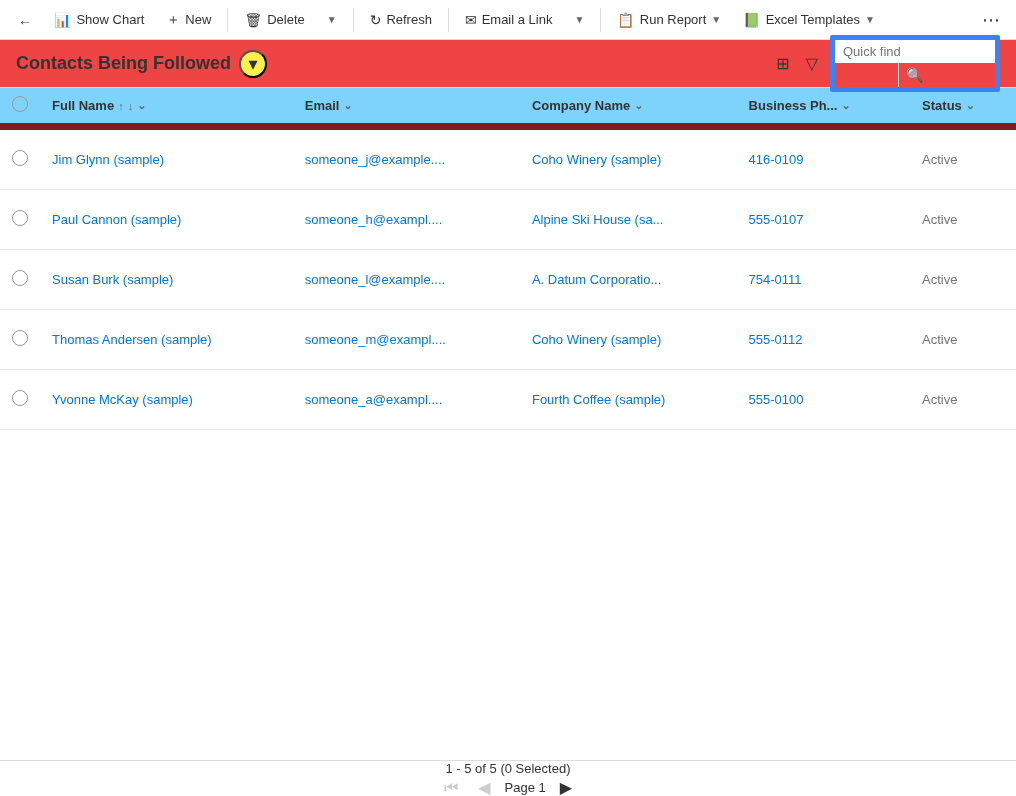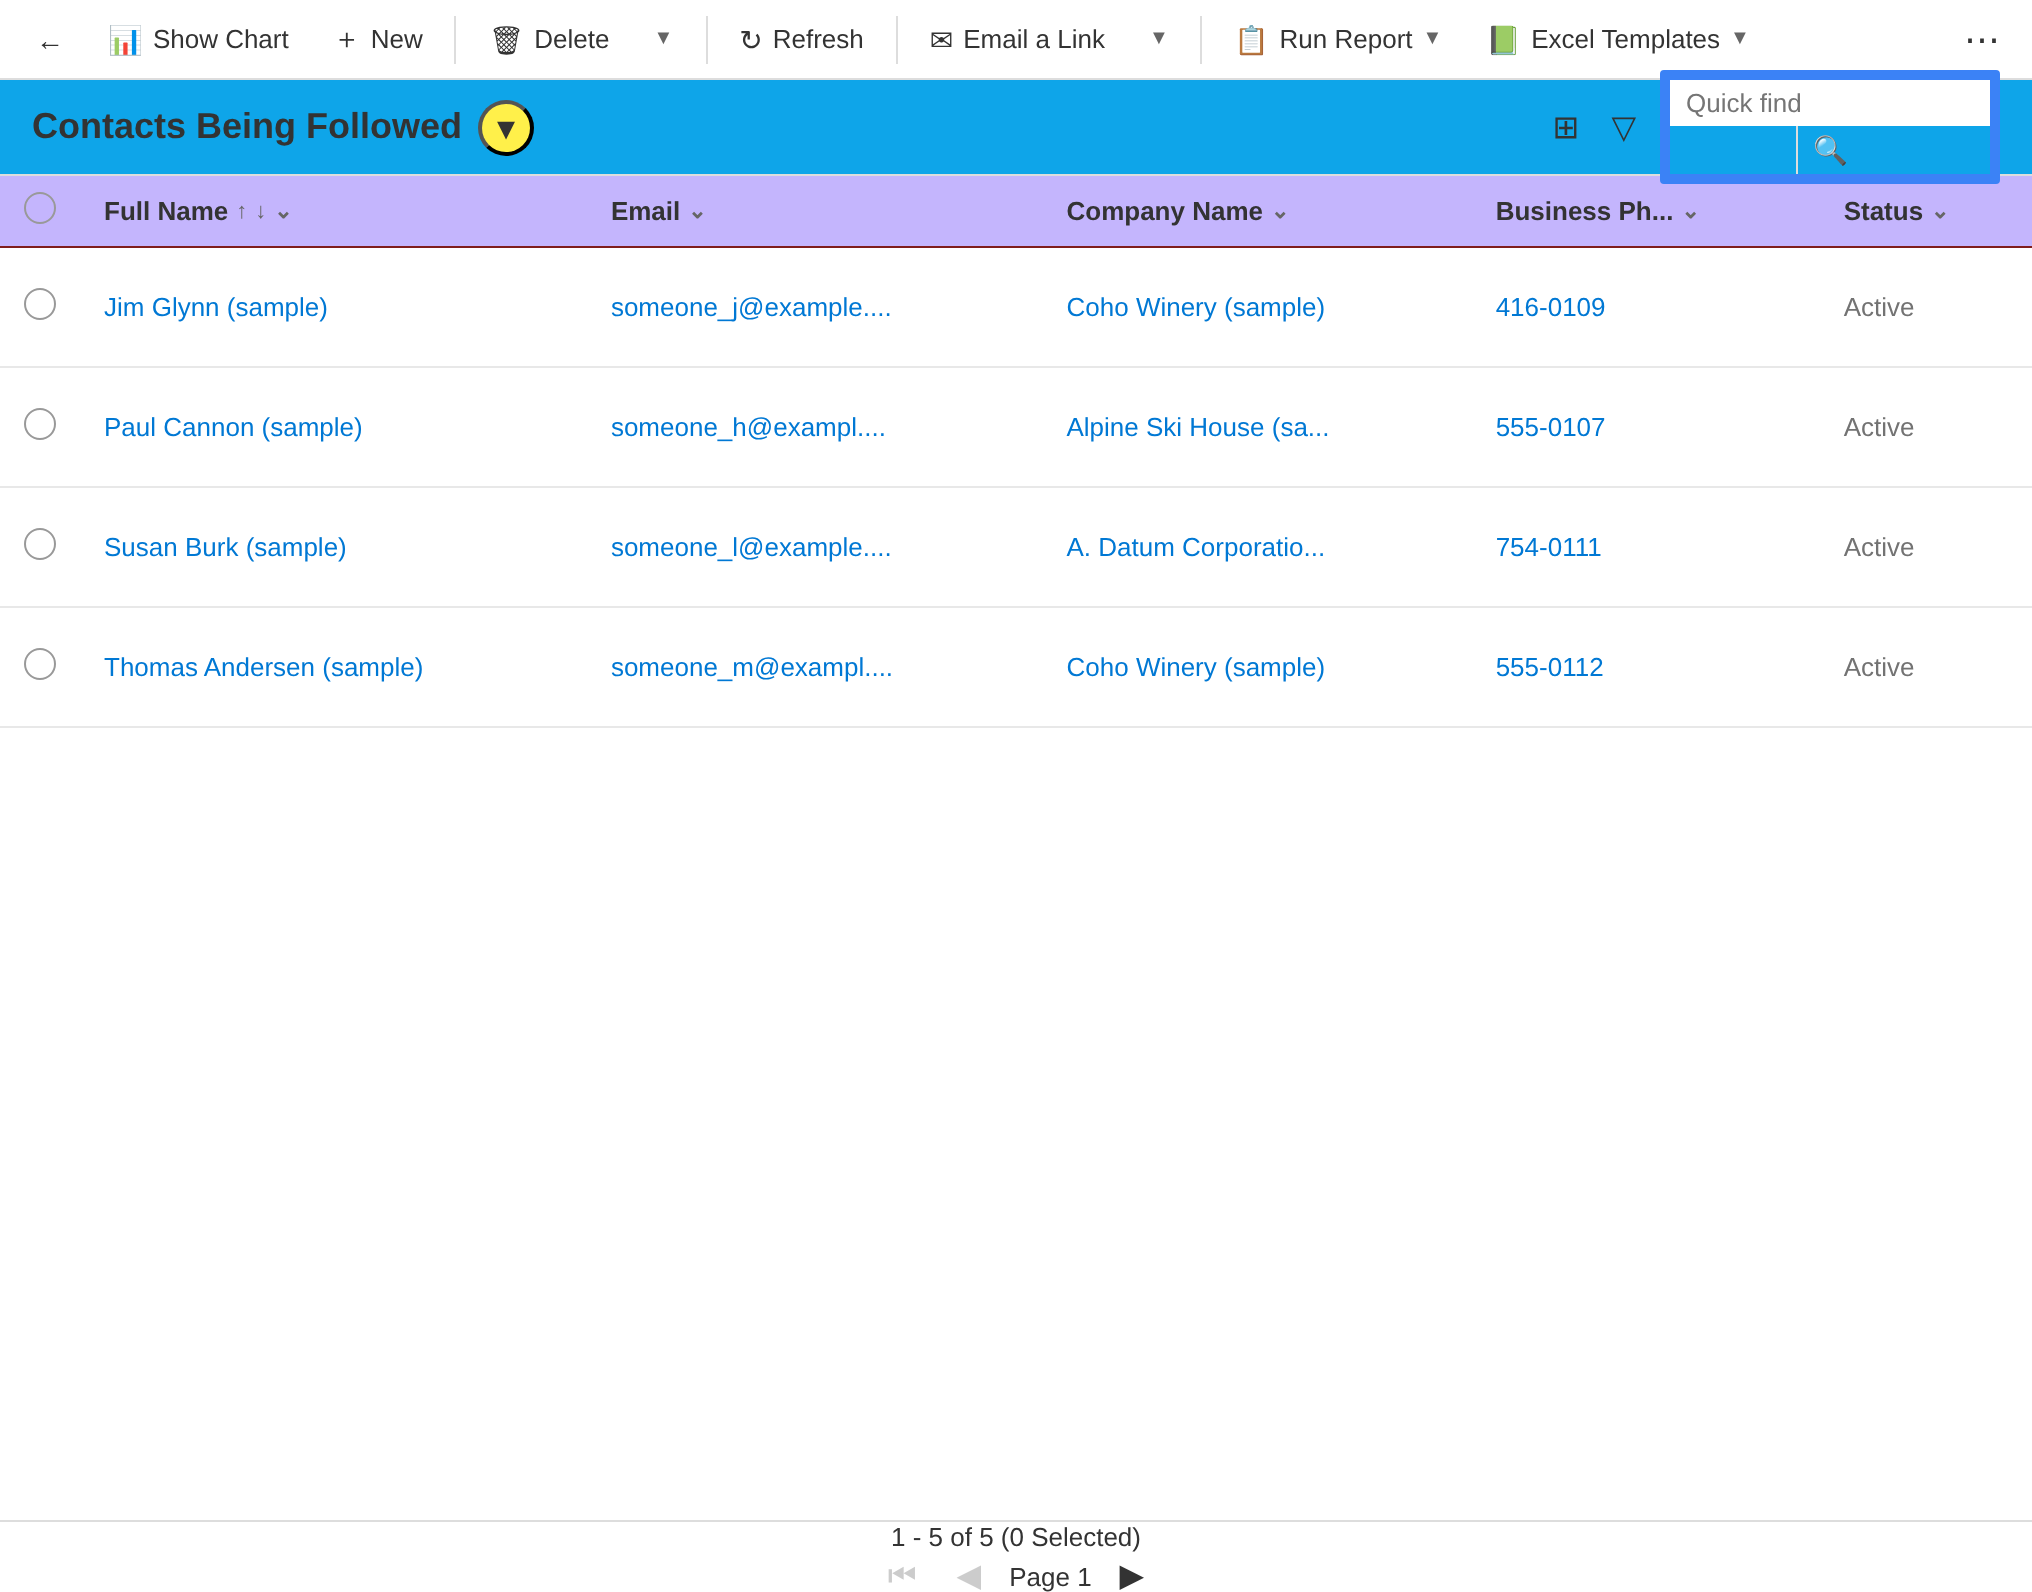--- a/index.html
+++ b/index.html
@@ -50,21 +50,21 @@
       border-radius: 2px;
     }
 
     
     .view-header {
       display: flex;
       align-items: center;
       height: 48px;
       padding: 0 16px;
       border-bottom: 1px solid #ddd;
-      background: #0ea5e9;
+      background: #ef4444;
     }
     .view-title {
       font-size: 18px;
       font-weight: 600;
       color: #333;
       margin-right: 8px;
     }
     .view-title-dropdown {
       font-size: 18px;
       cursor: pointer;
@@ -119,26 +119,26 @@
     }
 
     
     .data-table {
       width: 100%;
       border-collapse: collapse;
     }
     .data-table th {
       text-align: right;
       padding: 8px 12px;
-      border-bottom: 1px solid #7f1d1d;
+      border-bottom: 7px solid #7f1d1d;
       font-weight: 600;
       font-size: 13px;
       color: #333;
       white-space: nowrap;
-      background: #c4b5fd;
+      background: #7dd3fc;
     }
     .col-header-inner {
       display: flex;
       align-items: center;
       gap: 4px;
     }
     .sort-icon { color: #666; font-size: 11px; }
     .data-table td {
       padding: 20px 12px;
       border-bottom: 1px solid #e8e8e8;
@@ -395,20 +395,38 @@
       <a class="link-cell">someone_m@exampl....</a>
     </td>
     <td>
       <a class="link-cell">Coho Winery (sample)</a>
     </td>
     <td>
       <a class="link-cell">555-0112</a>
     </td>
     <td class="status-active">Active</td>
   </tr>
+        <tr>
+    <td class="check-col">
+      <span class="radio-btn"></span>
+    </td>
+    <td>
+      <a class="link-cell">Yvonne McKay (sample)</a>
+    </td>
+    <td>
+      <a class="link-cell">someone_a@exampl....</a>
+    </td>
+    <td>
+      <a class="link-cell">Fourth Coffee (sample)</a>
+    </td>
+    <td>
+      <a class="link-cell">555-0100</a>
+    </td>
+    <td class="status-active">Active</td>
+  </tr>
       </tbody>
   </table>
 </div>
 
 <div class="status-bar">
   <span>1 - 5 of 5 (0 Selected)</span>
   <div class="pagination">
     <button class="page-btn" disabled="">⏮</button>
     <button class="page-btn" disabled="">◀</button>
     <span>Page 1</span>

